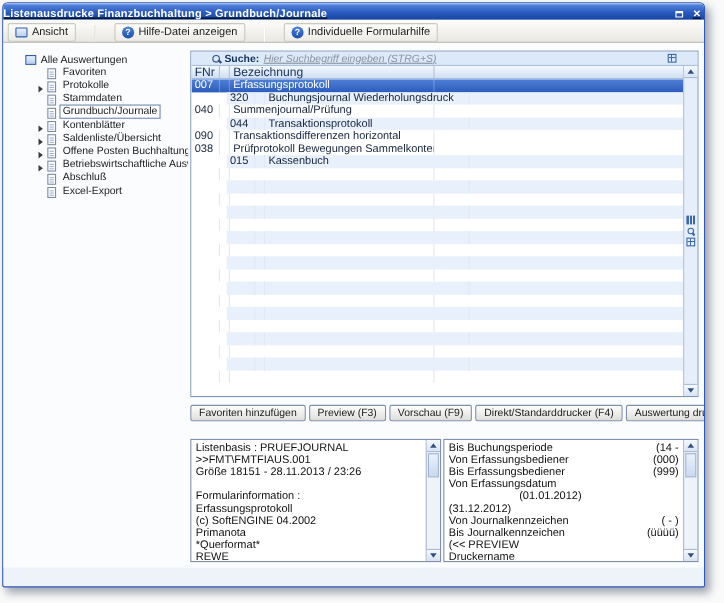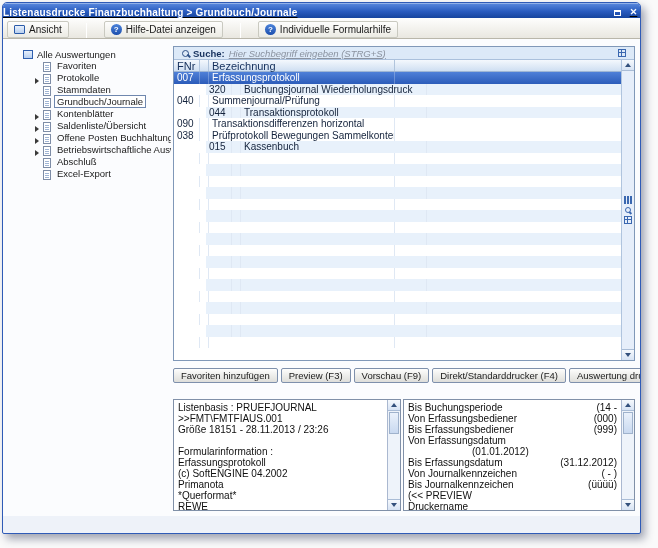--- a/index.html
+++ b/index.html
@@ -53,21 +53,21 @@
   .root-icon { width:10px; height:9px; flex:0 0 10px; border:1px solid #2f5fae; background:linear-gradient(#e8f0fc,#b7cff0); }
   .tree-item .lbl { padding:0 2px; border:1px solid transparent; }
   .tree-item.sel .lbl { border:1px solid #6f87ae; background:#fff; }
 
   
   .right { position:absolute; left:170px; top:7px; width:462px; height:470px; }
 
   .table-box { position:absolute; left:0; top:0; width:462px; height:315px;
     border:1px solid #8098b8; background:#fff; display:flex; flex-direction:column; }
   .search-row { height:13px; flex:0 0 13px; background:#dce9f8; border-bottom:1px solid #aac0dc;
-    display:flex; align-items:center; gap:4px; padding:0 8px; font-size:9.5px; }
+    display:flex; align-items:center; gap:4px; padding:0 19px; font-size:9.5px; }
   .search-label { font-weight:bold; color:#15305c; }
   .search-ph { font-style:italic; color:#8b93a0;text-decoration:underline; }
   .mag-icon { width:7px; height:7px; border:1.5px solid #2c4f86; border-radius:50%; position:relative; flex:0 0 7px; }
   .mag-icon::after { content:""; position:absolute; width:4px; height:1.5px; background:#2c4f86;
     transform:rotate(45deg); right:-3px; bottom:-1px; }
 
   .table-main { flex:1; display:flex; overflow:hidden; }
   .cols { flex:1; display:flex; flex-direction:column; overflow:hidden; }
   .thead { height:12px; flex:0 0 12px; display:flex; font-size:11px; color:#15305c;
     background:linear-gradient(#f4f8fd,#cfdff2); border-bottom:1px solid #9fb6d4; }
@@ -455,21 +455,20 @@
                 <span class="r">(999)</span>
               </div>
               <div class="panel-line pline">
                 <span class="l">Von Erfassungsdatum</span>
                 <span class="r"></span>
               </div>
               <div class="panel-line pline">
                 <span class="c">(01.01.2012)</span>
               </div>
               <div class="panel-line pline">
-                <span class="l">Bis Erfassungsdatum</span>
                 <span class="r">(31.12.2012)</span>
               </div>
               <div class="panel-line pline">
                 <span class="l">Von Journalkennzeichen</span>
                 <span class="r">( - )</span>
               </div>
               <div class="panel-line pline">
                 <span class="l">Bis Journalkennzeichen</span>
                 <span class="r">(üüüü)</span>
               </div>

